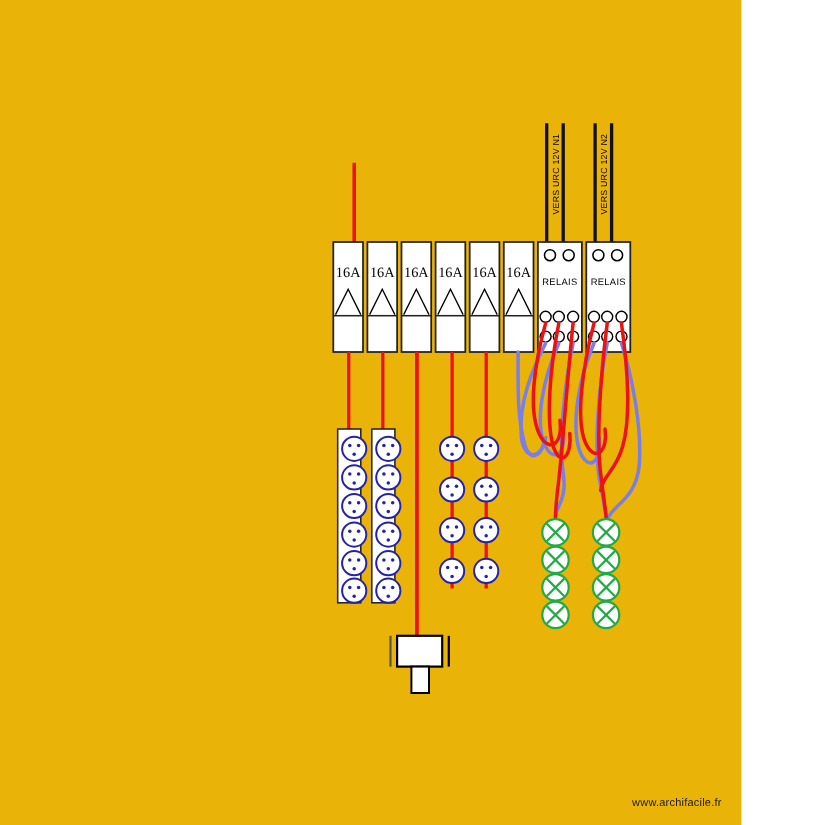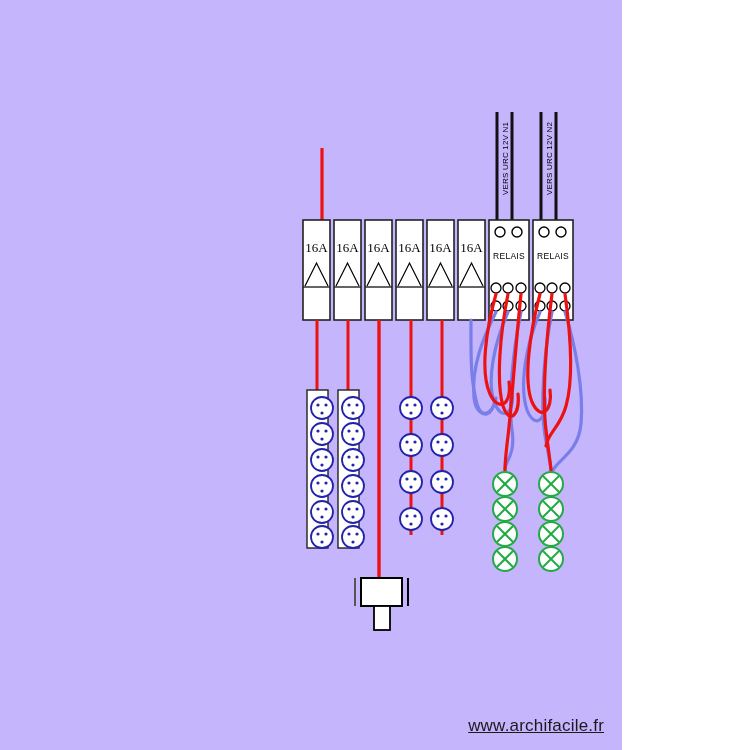--- a/index.html
+++ b/index.html
@@ -5,42 +5,41 @@
   html, body {
     margin: 0;
     padding: 0;
     background: #ffffff;
   }
   body {
     font-family: "Liberation Sans", sans-serif;
   }
   #canvas {
     position: relative;
-    width: 622px;
+    width: 674px;
     height: 750px;
-    background: #c4b5fd;
+    background: #eab308;
     overflow: hidden;
   }
   #schematic {
     position: absolute;
     left: 0;
     top: 0;
     width: 750px;
     height: 750px;
   }
   .watermark {
     position: absolute;
     right: 18px;
     bottom: 14px;
     font-family: "Liberation Sans", sans-serif;
-    font-size: 17px;
+    font-size: 10px;
     color: #1a1a1a;
     letter-spacing: 0.2px;
     white-space: nowrap;
-    text-decoration: underline;
   }
   text {
     font-family: "Liberation Sans", sans-serif;
   }
   text.breaker-rating {
     font-family: "Liberation Serif", serif;
     font-size: 13px;
     fill: #000000;
   }
   text.relay-label {

